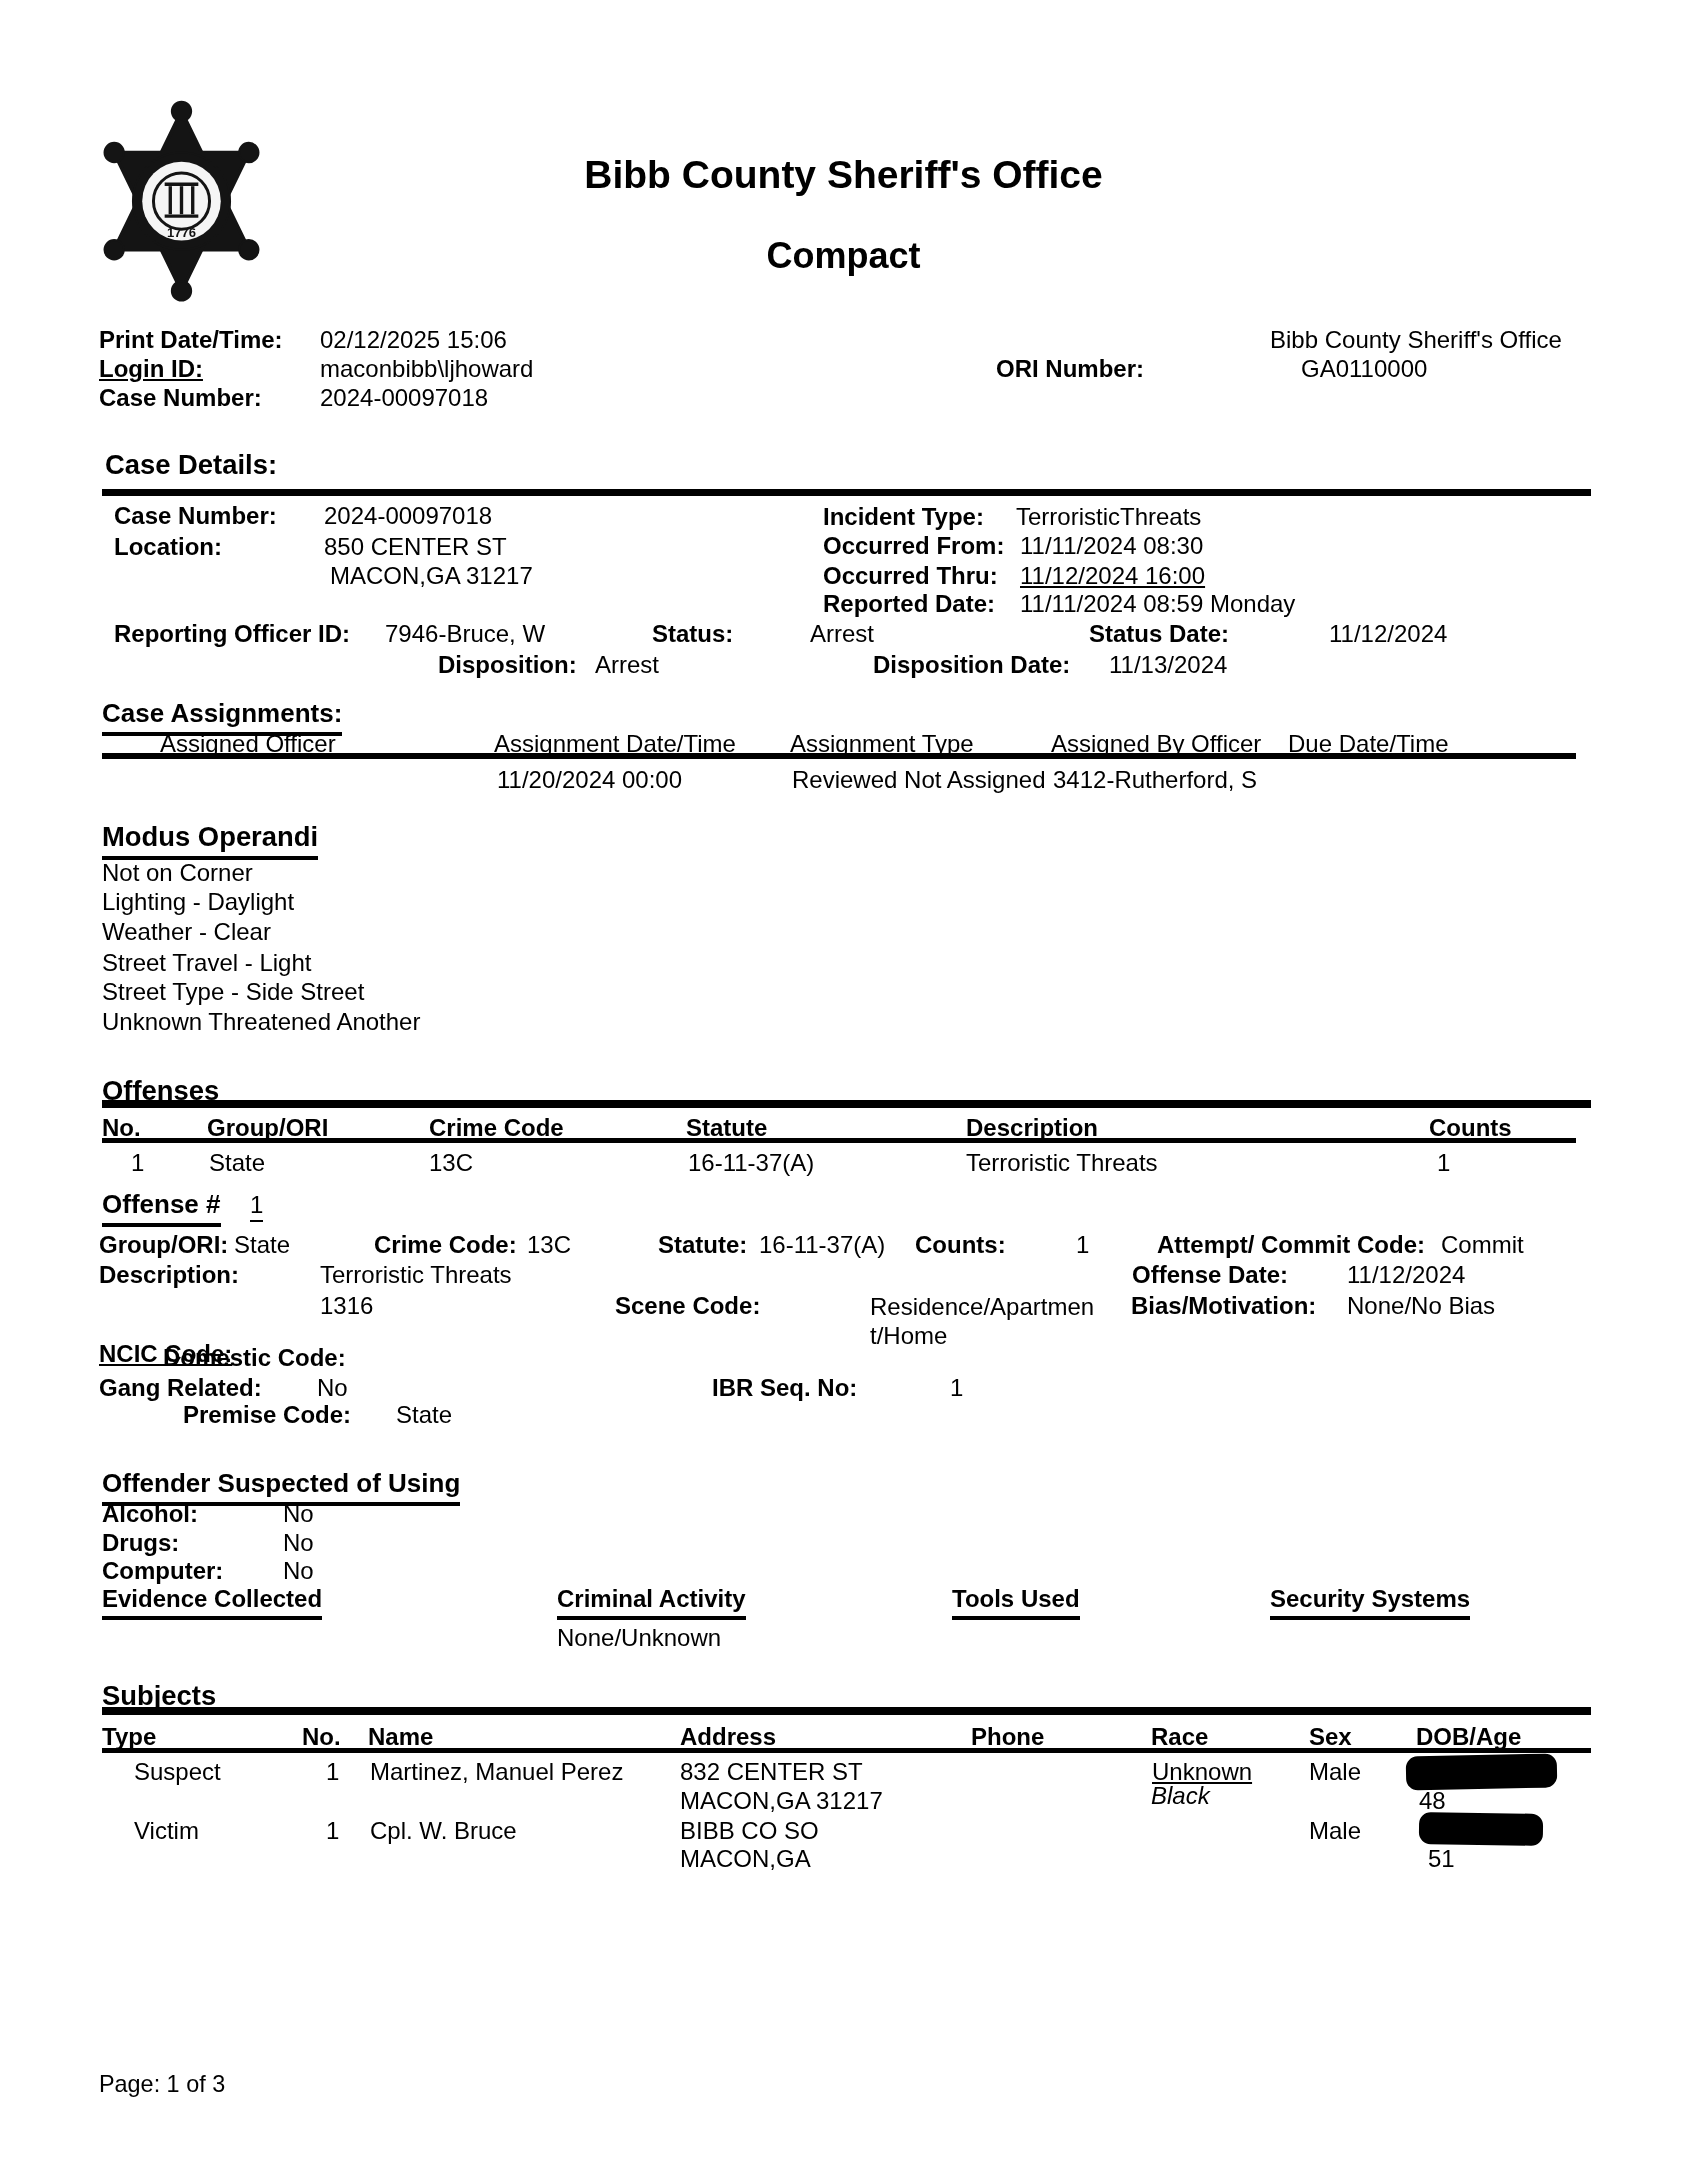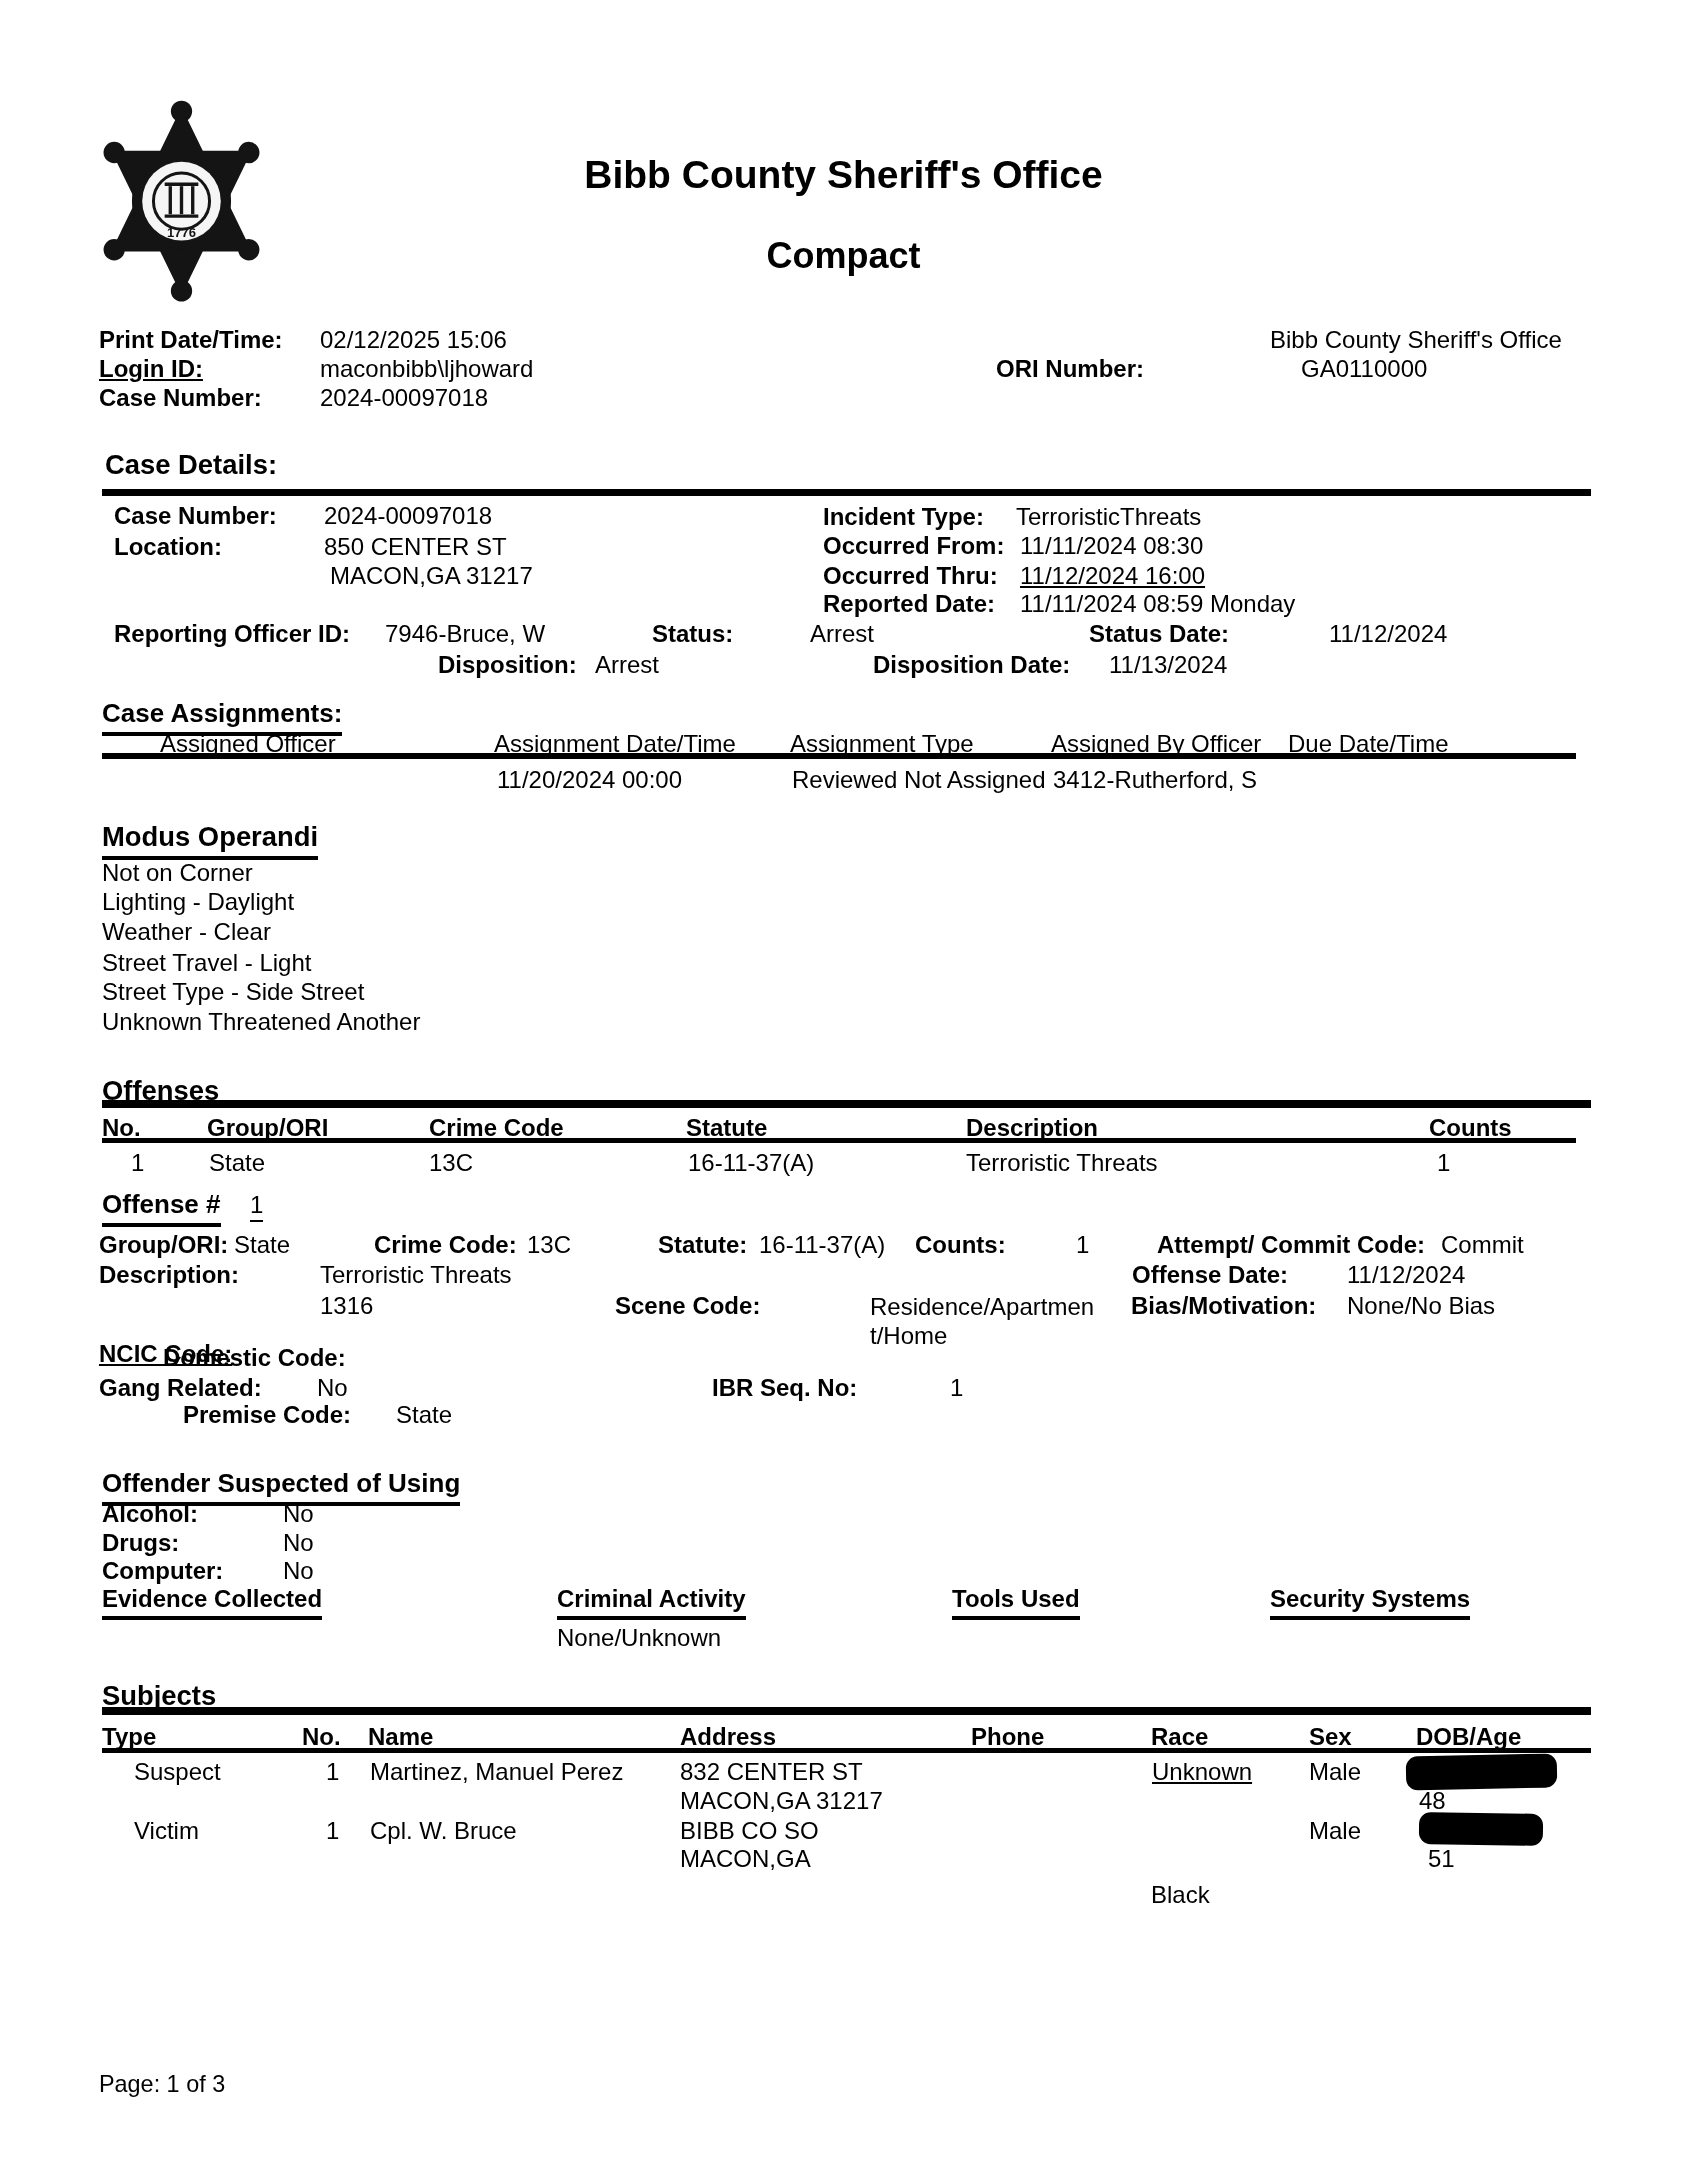--- a/index.html
+++ b/index.html
@@ -211,21 +211,21 @@
   <div class="t" style="left:1152px;top:1758px;text-decoration:underline;">Unknown</div>
   <div class="t" style="left:1309px;top:1758px;">Male</div>
   <div class="redact" style="left:1406px;top:1755px;width:151px;height:34px;transform:rotate(-1.2deg);"></div>
   <div class="t" style="left:680px;top:1787px;">MACON,GA 31217</div>
   <div class="t" style="left:1419px;top:1787px;">48</div>
 
   <div class="t" style="left:134px;top:1817px;">Victim</div>
   <div class="t" style="left:326px;top:1817px;">1</div>
   <div class="t" style="left:370px;top:1817px;">Cpl. W. Bruce</div>
   <div class="t" style="left:680px;top:1817px;">BIBB CO SO</div>
-  <div class="t" style="left:1151px;top:1881px;">Black</div>
+  <div class="t" style="left:1151px;top:1782px;font-style:italic;">Black</div>
   <div class="t" style="left:1309px;top:1817px;">Male</div>
   <div class="redact" style="left:1419px;top:1813px;width:124px;height:31.5px;transform:rotate(0.8deg);"></div>
   <div class="t" style="left:680px;top:1845px;">MACON,GA</div>
   <div class="t" style="left:1428px;top:1845px;">51</div>
 
   <div class="t" style="left:99px;top:2071px;font-size:23.4px;">Page: 1 of 3</div>
 
 </div>
 
 

